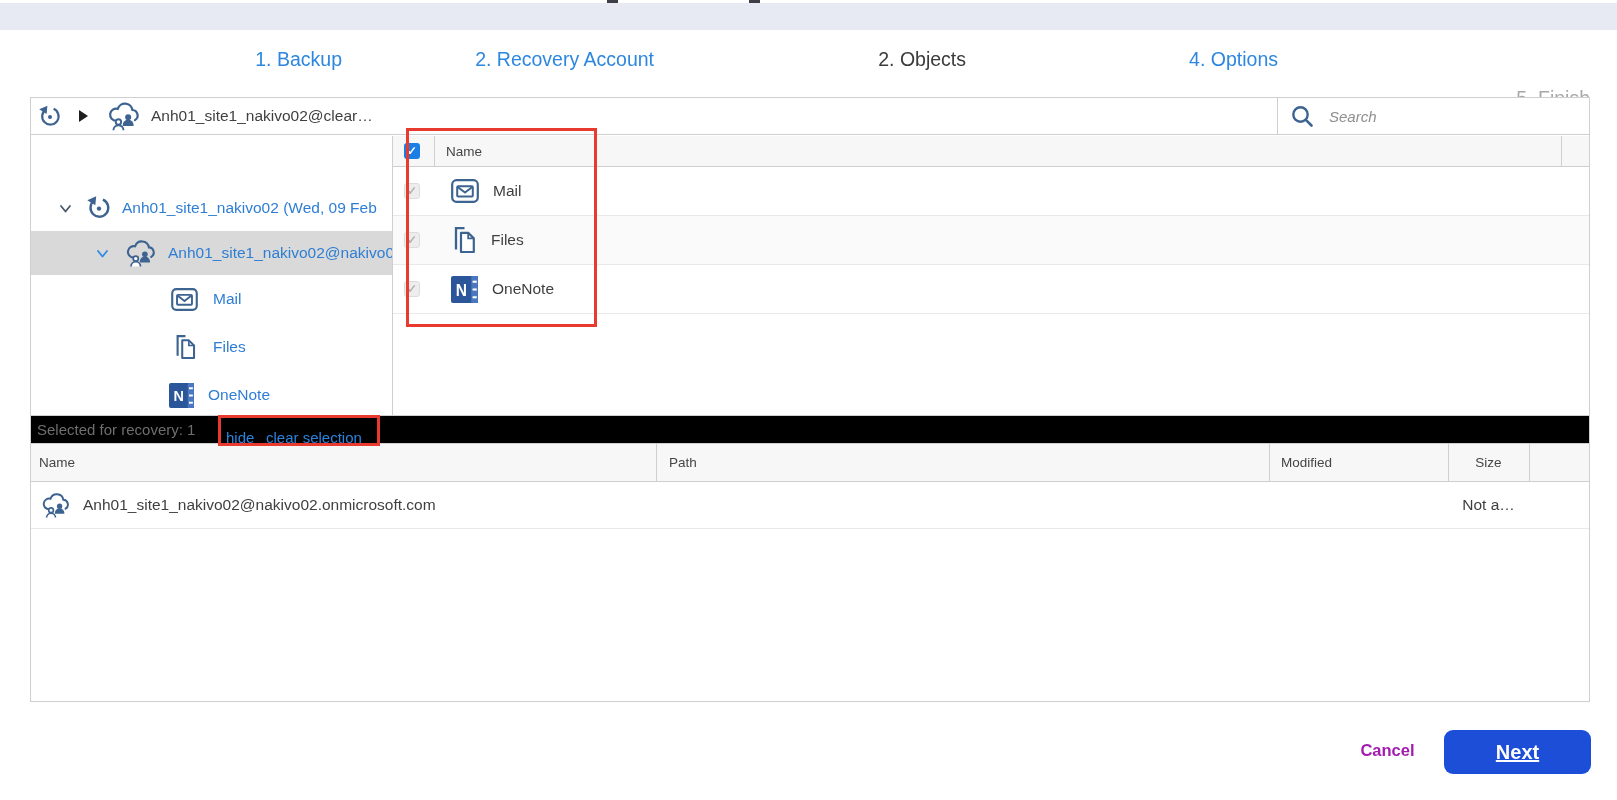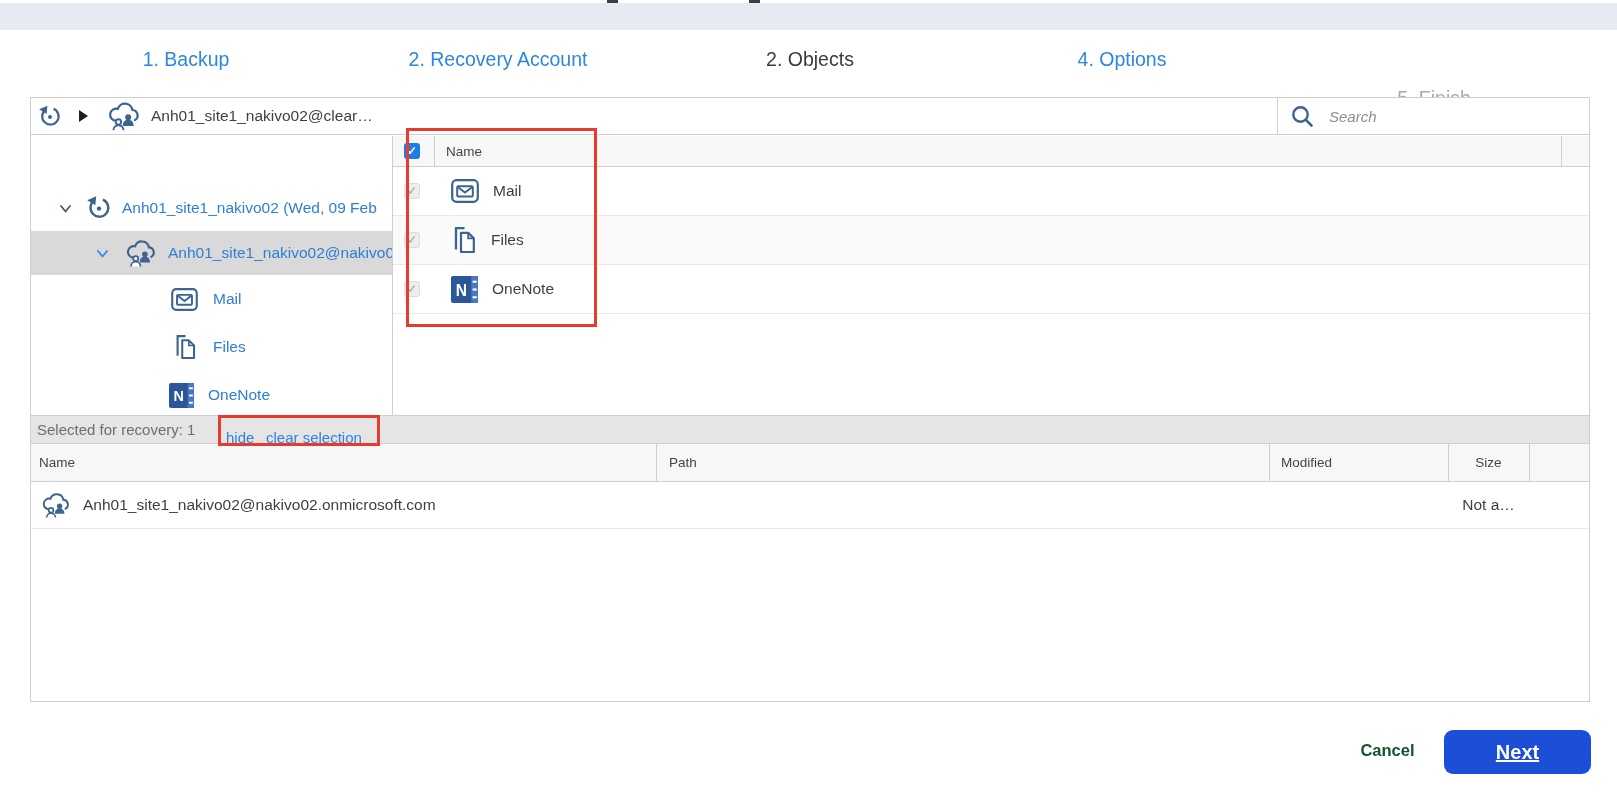--- a/index.html
+++ b/index.html
@@ -6,21 +6,21 @@
   .screen{position:relative;width:1617px;height:800px;background:#fff;overflow:hidden;
           font-family:"Liberation Sans",sans-serif;color:#3f3f3f;}
   .screen *{box-sizing:border-box;}
 
   
   .top-band{position:absolute;left:0;top:3px;width:100%;height:27px;background:#e7eaf3;}
   .crop-mark{position:absolute;top:0;height:3px;width:11px;background:#3c3f46;}
 
   
   .steps{position:absolute;left:30px;top:48px;width:1560px;display:flex;}
-  .step{flex:1;text-align:center;font-size:19.5px;}
+  .step{flex:1;text-align:right;font-size:19.5px;}
   .step.link{color:#2d87e0;cursor:pointer;}
   .step.current{color:#3b3b3b;}
   .step.disabled{color:#a8a8a8;margin-top:39px;}
 
   
   .content{position:absolute;left:30px;top:97px;width:1560px;height:605px;border:1px solid #cfcfcf;background:#fff;}
 
   
   .toolbar{position:absolute;left:0;top:0;width:100%;height:37px;border-bottom:1px solid #cfcfcf;}
   .toolbar .rotate{position:absolute;left:7px;top:6px;}
@@ -57,21 +57,21 @@
   
   .cb{width:16px;height:16px;border-radius:3px;display:flex;align-items:center;justify-content:center;flex:none;margin-left:11px;}
   .cb .tick{font-size:12px;line-height:1;font-weight:bold;}
   .cb.on{background:#1b7ee5;cursor:pointer;}
   .cb.on .tick{color:#fff;}
   .cb.dis{background:#ededed;border:1px solid #dcdcdc;}
   .cb.dis .tick{color:#b1b1b1;}
 
   
   .selbar{position:absolute;left:0;top:317px;width:100%;height:29px;border-top:1px solid #cfcfcf;
-          border-bottom:1px solid #cfcfcf;display:flex;align-items:center;font-size:15px;background:#e5e5e5;}
+          border-bottom:1px solid #cfcfcf;display:flex;align-items:center;font-size:15px;background:#000000;}
   .selbar .sel-label{margin-left:6px;color:#6e6e6e;}
   .selbar .link{position:absolute;color:#2c83dd;cursor:pointer;margin-top:16px;}
   .selbar .hide{left:195px;}
   .selbar .clear{left:235px;}
 
   
   .btable-head{position:absolute;left:0;top:346px;width:100%;height:38px;background:#f7f7f7;
                border-bottom:1px solid #cfcfcf;font-size:13.5px;color:#454545;}
   .btable-head .hcell{position:absolute;top:0;height:100%;display:flex;align-items:center;cursor:pointer;}
   .hc-name{left:8px;}
@@ -79,21 +79,21 @@
   .hc-mod{left:1250px;}
   .hc-size{left:1417px;width:81px;justify-content:center;}
   .btable-row{position:absolute;left:0;top:384px;width:100%;height:47px;border-bottom:1px solid #e9e9e9;
               display:flex;align-items:center;cursor:pointer;background:#fff;}
   .btable-row .ricon{margin-left:10px;display:flex;flex:none;}
   .btable-row .rname{margin-left:13px;font-size:15.5px;color:#3f3f3f;}
   .btable-row .rsize{position:absolute;left:1417px;width:81px;text-align:center;font-size:15.5px;color:#3f3f3f;}
 
   
   .cancel-btn{position:absolute;left:1340px;top:741px;width:95px;text-align:center;font-size:16.5px;
-              font-weight:bold;color:#14532d;cursor:pointer;}
+              font-weight:bold;color:#a21caf;cursor:pointer;}
   .next-btn{position:absolute;left:1444px;top:730px;width:147px;height:44px;background:#1d4ed8;border-radius:9px;
             color:#fff;font-weight:bold;font-size:20px;display:flex;align-items:center;justify-content:center;cursor:pointer;text-decoration:underline;}
 
   
   .ann{position:absolute;border:3px solid #e83a2e;pointer-events:none;}
   .ann1{left:406px;top:128px;width:191px;height:199px;}
   .ann2{left:218px;top:415px;width:162px;height:31px;}
 </style>
 </head>
 <body>

